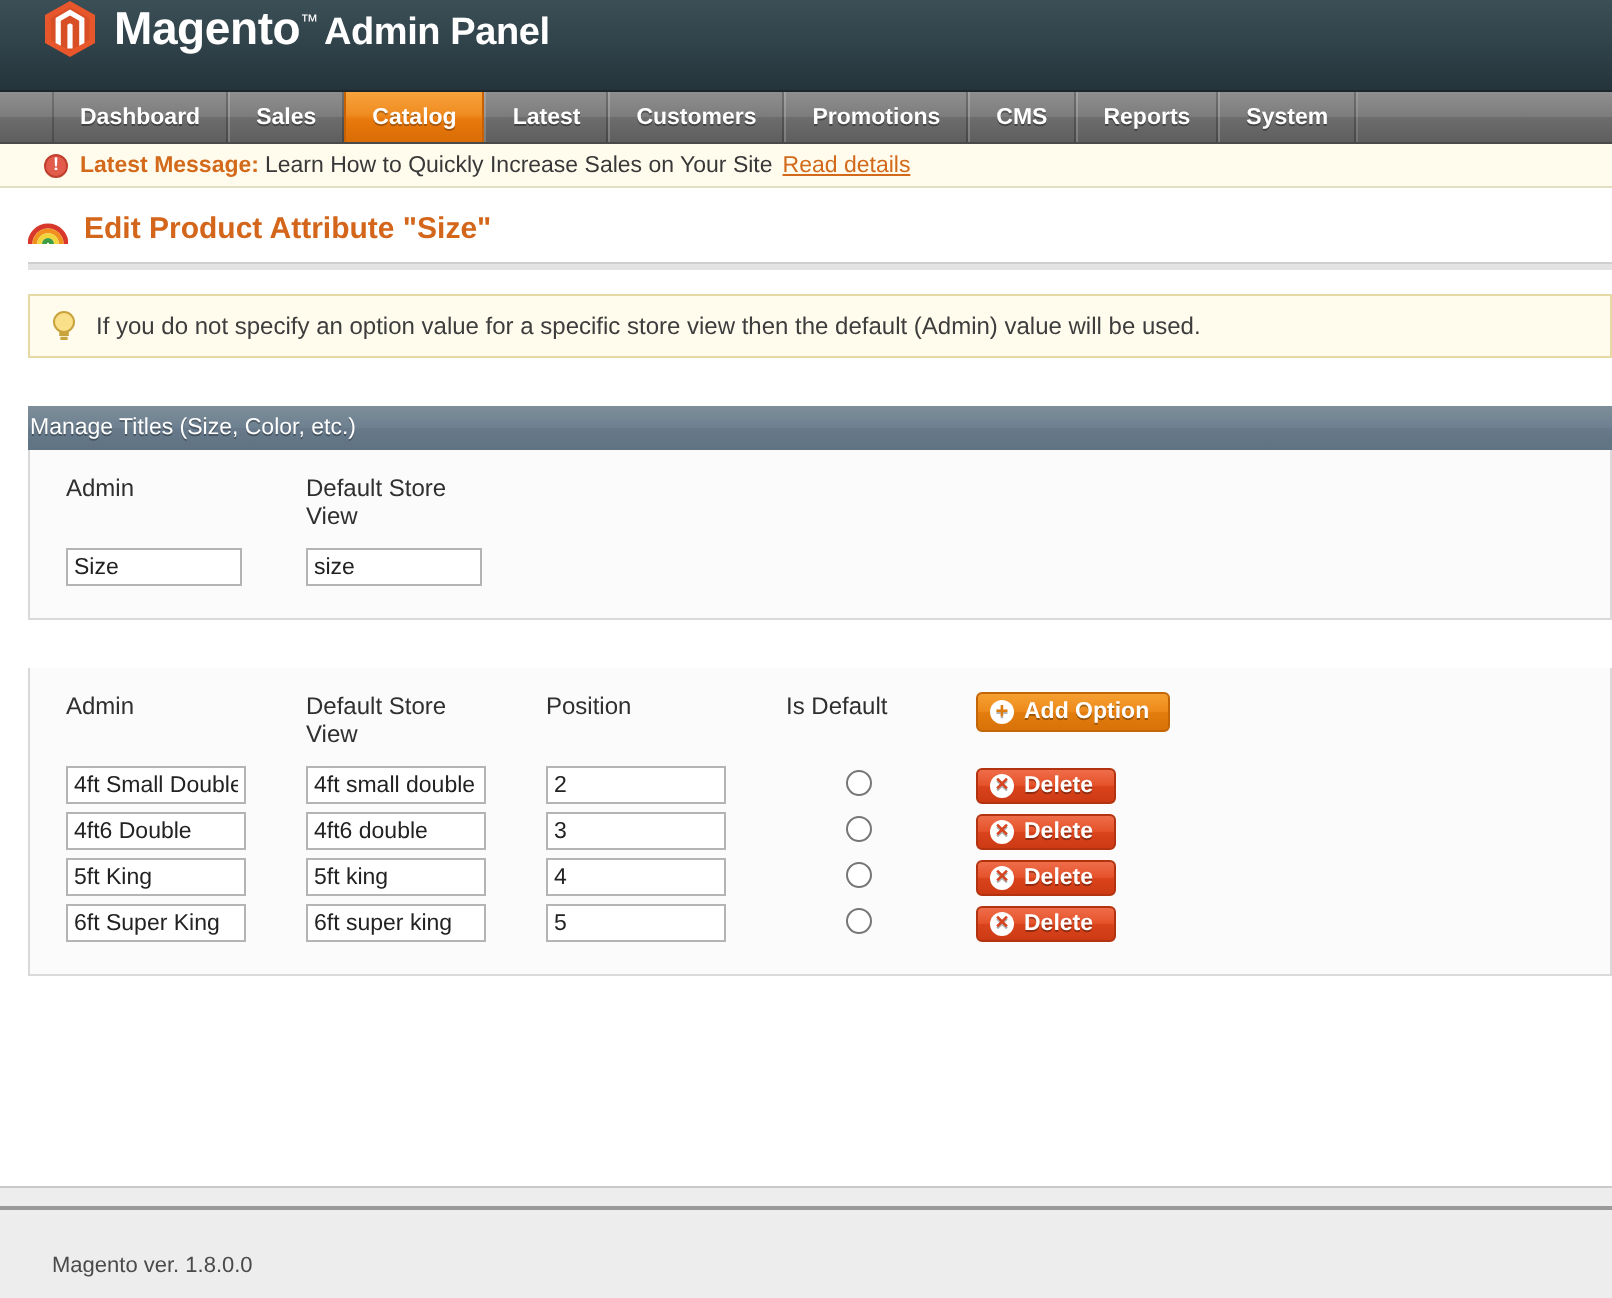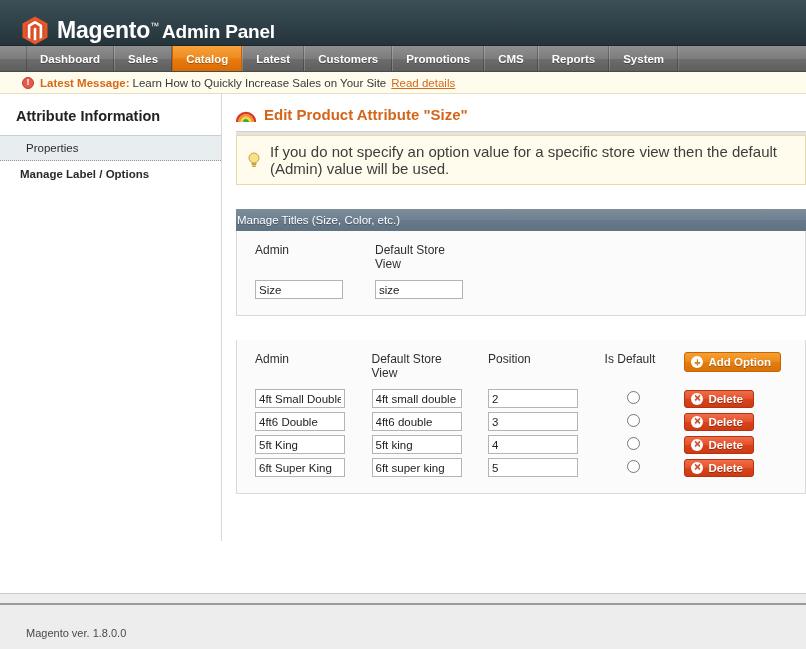--- a/index.html
+++ b/index.html
@@ -13,21 +13,21 @@
     background: #ffffff;
     overflow: hidden;
     position: relative;
   }
 
   
   #header {
     height: 46px;
     background: linear-gradient(to bottom, #3b4f57 0%, #31434b 45%, #25343b 100%);
     display: flex;
-    align-items: flex-end;
+    align-items: flex-start;
     padding-left: 22px;
     border-bottom: 1px solid #1b272c;
   }
   #logo-wrap { display: flex; align-items: center; }
   .hexlogo { width: 26px; height: 29px; margin-right: 9px; display: block; }
   #logo-text {
     color: #ffffff;
     font-size: 23px;
     letter-spacing: -0.2px;
     white-space: nowrap;
@@ -140,27 +140,27 @@
   }
   #title-rule {
     height: 4px;
     background: #e3e3e3;
     border-top: 1px solid #cfcfcf;
     margin-right: 0;
   }
 
   
   #notice {
-    margin-top: 0;
+    margin-top: 12px;
     background: #fffced;
     border: 1px solid #e5d9a4;
     padding: 7px 10px;
     display: flex;
     align-items: center;
-    font-size: 15px;
+    font-size: 12px;
     color: #3d3d3d;
   }
   .bulb { width: 14px; height: 16px; margin-right: 9px; flex: none; }
 
   
   .panel { margin-top: 24px; }
   .panel-head {
     background: linear-gradient(to bottom, #7e8e99 0%, #6d8090 50%, #67798a 51%, #5f7382 100%);
     color: #ffffff;
     font-weight: normal;
@@ -295,27 +295,20 @@
 
 <div id="message-bar">
   <span class="msg-icon">!</span>
   <span id="msg-label">Latest Message:</span>
   <span id="msg-text">Learn How to Quickly Increase Sales on Your Site</span>
   <span id="msg-link">Read details</span>
 </div>
 
 <div id="body-wrap">
 
-  <div id="sidebar">
-    <div id="sidebar-title">Attribute Information</div>
-    <div id="sidebar-items">
-        <div class="side-item active">Properties</div>
-        <div class="side-item bold">Manage Label / Options</div>
-      </div>
-  </div>
 
   <div id="main">
 
     <div id="page-title-row">
       <svg id="rainbow-icon" viewBox="0 0 20 16">
         <path d="M1,15 A9,9 0 0,1 19,15" fill="none" stroke="#d8372b" stroke-width="2.4"></path>
         <path d="M3.4,15 A6.6,6.6 0 0,1 16.6,15" fill="none" stroke="#f0901f" stroke-width="2.4"></path>
         <path d="M5.8,15 A4.2,4.2 0 0,1 14.2,15" fill="none" stroke="#f2d53b" stroke-width="2.4"></path>
         <path d="M8.2,15 A1.8,1.8 0 0,1 11.8,15" fill="none" stroke="#3f9e44" stroke-width="2.4"></path>
       </svg>

